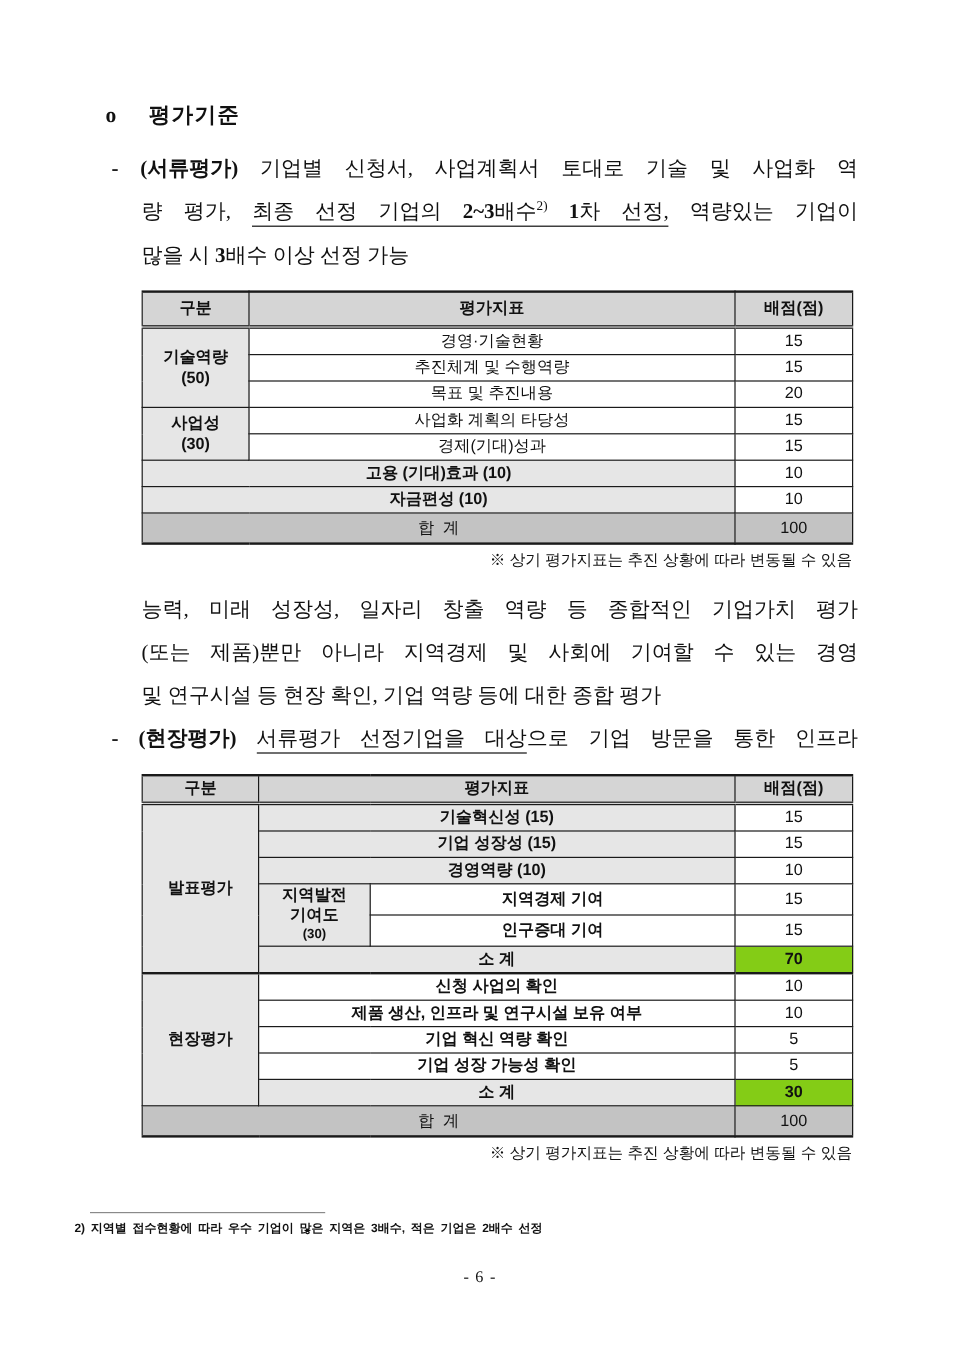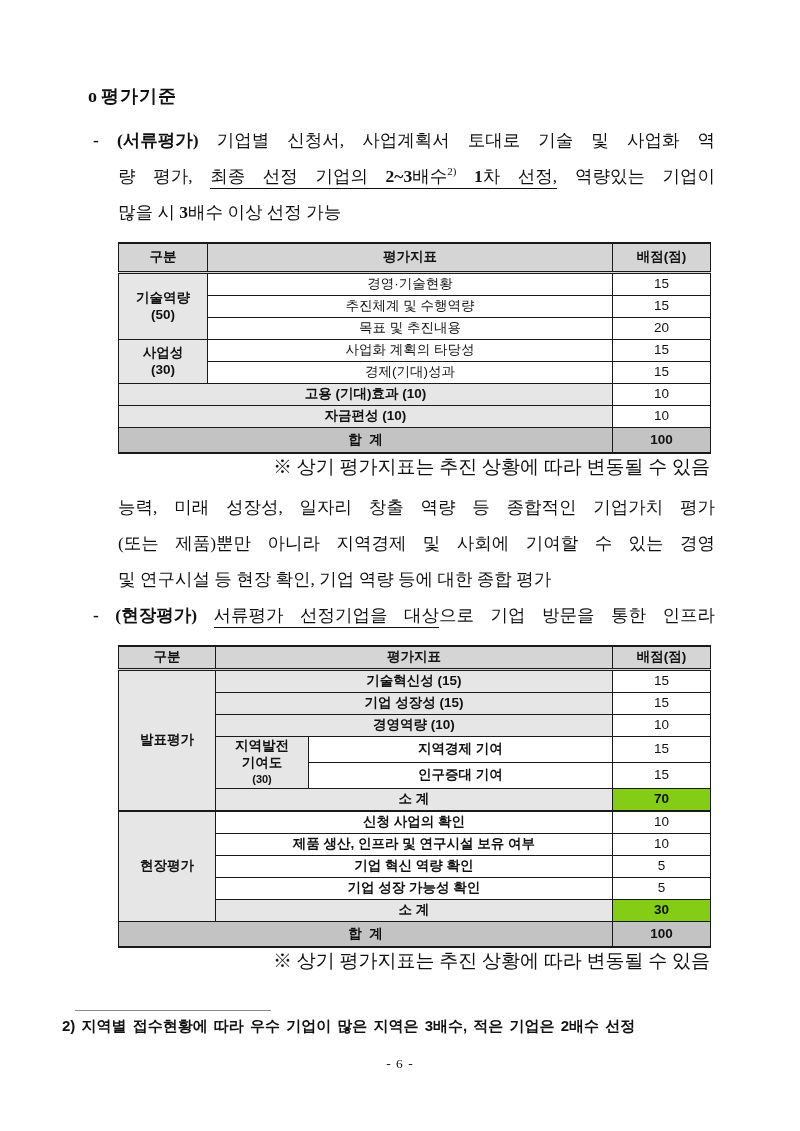--- a/index.html
+++ b/index.html
@@ -3,21 +3,21 @@
 <meta charset="utf-8">
 <style>
   html,body{margin:0;padding:0;background:#fff;}
   .page{position:relative;width:800px;height:1131px;background:#fff;overflow:hidden;
         font-family:"Liberation Serif","DejaVu Serif",serif;color:#111;}
   .content{padding:80px 85px 0 85px;}
 
   
   .heading{line-height:32px;font-size:18px;font-weight:bold;}
   .h-bullet{margin-left:3px;}
-  .h-text{margin-left:4px;letter-spacing:1px;}
+  .h-text{margin-left:27px;letter-spacing:1px;}
 
   
   .para{font-size:17.5px;}
   .pline{line-height:36px;word-break:keep-all;}
   .just{text-align:justify;text-align-last:justify;}
   .hang{margin-left:8px;}
   .cont{margin-left:33px;}
   .dash{font-weight:bold;}
   .plabel{font-weight:bold;}
   .ul{border-bottom:1.2px solid #111;padding-bottom:2px;}
@@ -33,32 +33,32 @@
   table{border-collapse:collapse;table-layout:fixed;width:592px;
         font-family:"Liberation Sans","DejaVu Sans",sans-serif;font-size:13.5px;color:#111;
         border-top:2px solid #1a1a1a;border-bottom:2px solid #1a1a1a;
         border-left:1px solid #1a1a1a;border-right:1px solid #1a1a1a;}
   td{border:1px solid #1a1a1a;text-align:center;vertical-align:middle;
      padding:0 16px;height:21px;white-space:pre-wrap;line-height:1.25;}
   .hdr{background:#d5d5d5;font-weight:bold;border-bottom:3px double #1a1a1a;}
   .t1 .hrow td{height:27px;}
   .gcell{background:#e6e6e6;font-weight:bold;}
   .shade{background:#84cc16;}
-  .total{background:#c3c3c3;font-weight:bold;height:24px;}
+  .total{background:#c3c3c3;font-weight:normal;height:24px;}
   .bcell{font-weight:bold;}
   .subrow td{height:25px;}
   .split td{border-top:2.5px solid #1a1a1a;}
   .subsmall{display:block;font-size:11px;font-weight:bold;margin-top:1px;}
-  .tnote{width:625px;text-align:right;margin-top:4px;font-family:Liberation Serif, serif;
-         font-size:19px;line-height:18px;}
+  .tnote{width:625px;text-align:right;margin-top:4px;font-family:Liberation Sans, sans-serif;
+         font-size:13px;line-height:18px;}
 
   
   .footnote{position:absolute;left:62px;top:1010px;font-family:"Liberation Sans","DejaVu Sans",sans-serif;}
   .fn-divider{margin-left:13px;width:196px;border-top:1.5px solid #8a8a8a;}
-  .fn-text{margin-top:6px;font-size:15px;font-weight:bold;word-spacing:2px;text-align:right;}
+  .fn-text{margin-top:6px;font-size:10px;font-weight:bold;word-spacing:2px;text-align:right;}
   .pageno{position:absolute;top:1056px;left:0;width:800px;text-align:center;
           font-size:13.5px;letter-spacing:1px;}
 </style>
 </head>
 <body>
 
 <div class="page">
   <div class="content">
 
     <div class="heading"><span class="h-bullet">o</span><span class="h-text">평가기준</span></div>

